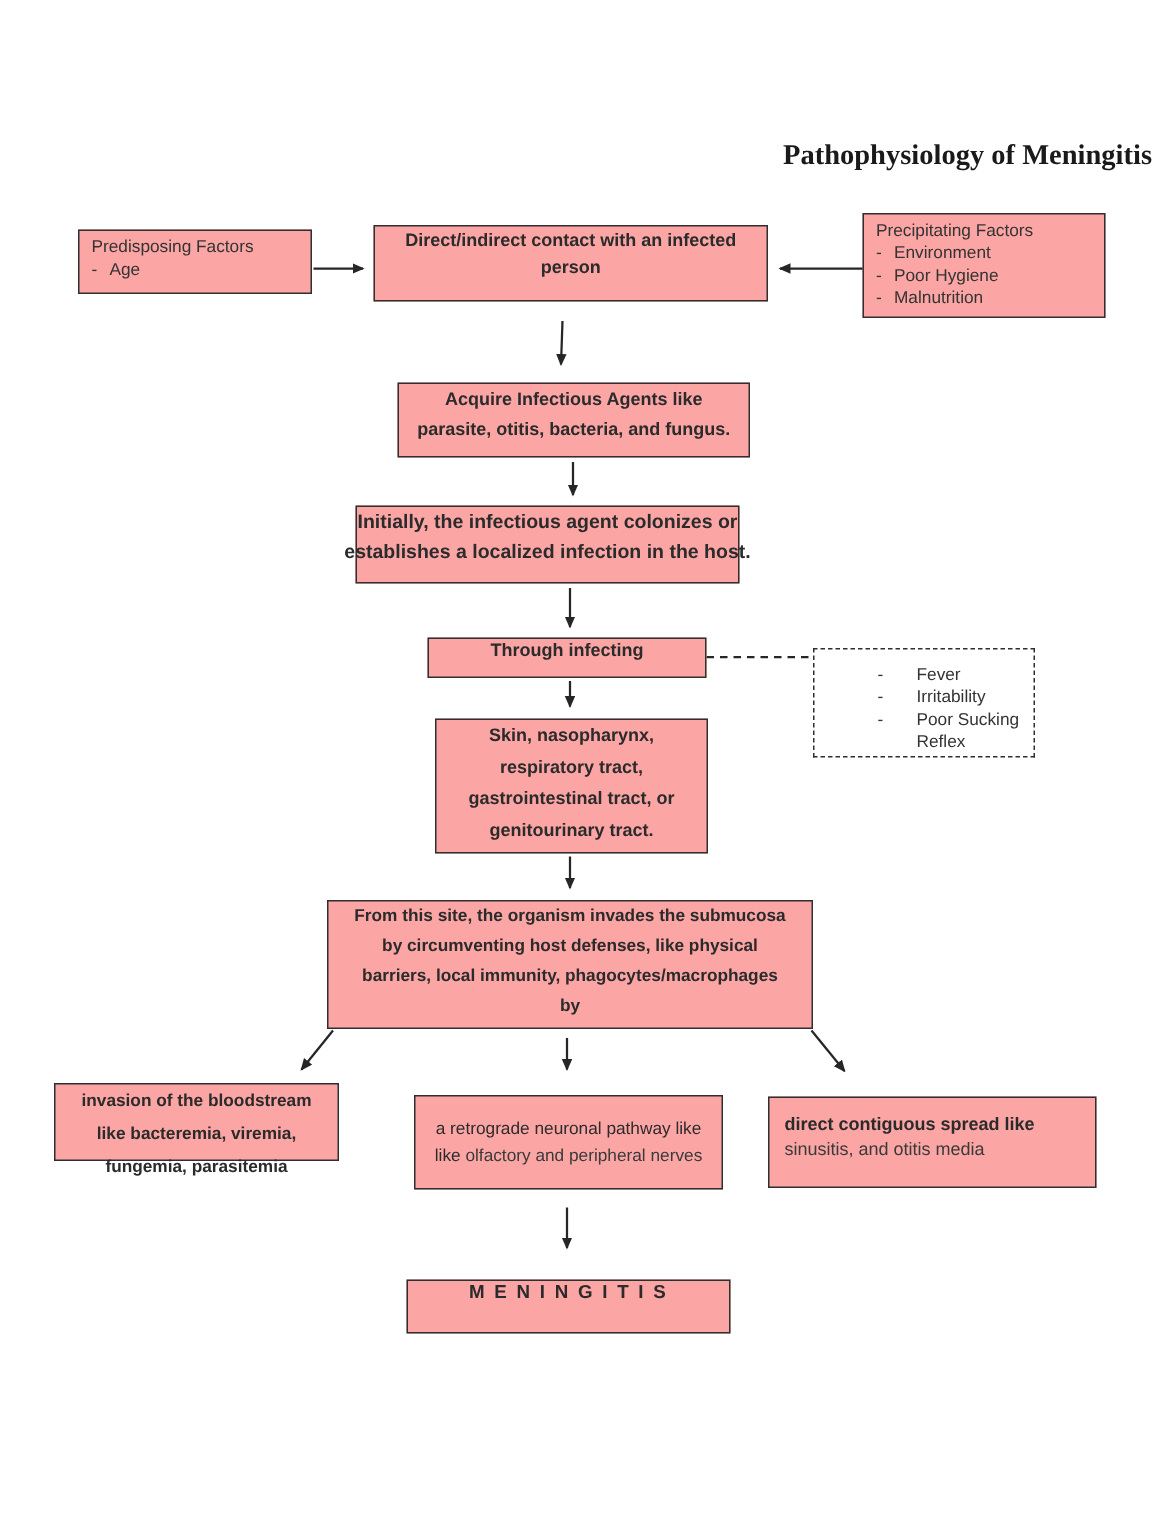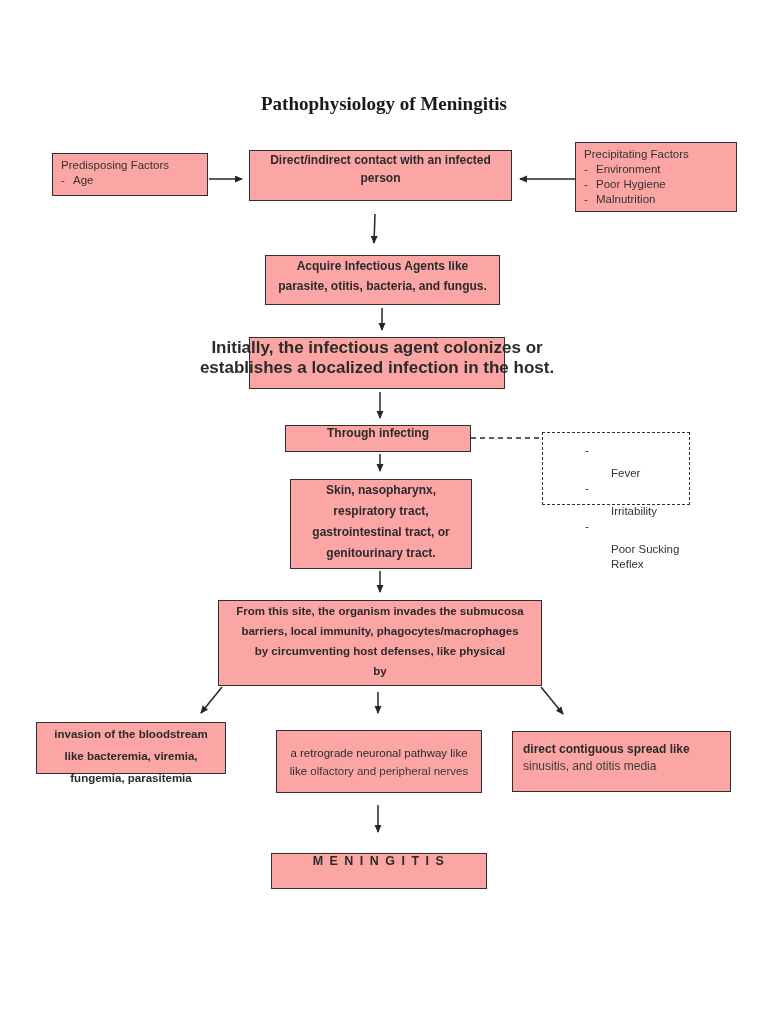--- a/index.html
+++ b/index.html
@@ -1,38 +1,38 @@
 <!DOCTYPE html>
 <html><head>
 <meta charset="utf-8">
 <style>
   html,body{margin:0;padding:0;background:#ffffff;}
   #page{position:relative;width:768px;height:1024px;background:#ffffff;overflow:hidden;
         font-family:"Liberation Sans", sans-serif;color:#262626;}
-  #title{position:absolute;left:0;top:93px;width:768px;text-align:center;
+  #title{position:absolute;left:0;top:93px;width:768px;text-align:right;
          font-family:"Liberation Serif", serif;font-weight:bold;font-size:19px;color:#1a1a1a;}
   .box{position:absolute;border:1.5px solid #2f2f2f;background:#fca5a5;box-sizing:border-box;}
   .bc{display:flex;flex-direction:column;justify-content:flex-start;align-items:center;
       text-align:center;font-weight:bold;font-size:12px;color:#2b2b2b;}
   .line{white-space:nowrap;}
   
   .factors{padding:4px 8px;font-size:11.5px;line-height:15px;color:#333;}
   .li{display:flex;}
   .li .dash{width:12px;flex:0 0 auto;}
   
   #symptoms{border:1.6px dashed #2f2f2f;padding:10px 6px 4px 42px;font-size:11.5px;
             line-height:15px;color:#333;}
   #symptoms .li .dash{width:26px;flex:0 0 auto;}
-  #symptoms .li .lbl{max-width:80px;margin-top:23px;}
+  #symptoms .li .lbl{max-width:80px;}
   
   #predisposing{left:52px;top:153px;width:156px;height:43px;}
   #contact{left:249px;top:150px;width:263px;height:51px;line-height:18px;}
   #precipitating{left:575px;top:142px;width:162px;height:70px;}
   #acquire{left:265px;top:255px;width:235px;height:50px;line-height:20px;}
-  #initially{left:249px;top:337px;width:256px;height:52px;line-height:20px;font-size:17px;}
+  #initially{left:237px;top:337px;width:256px;height:52px;line-height:20px;font-size:13px;}
   #through{left:285px;top:425px;width:186px;height:27px;}
   #symptoms{left:542px;top:432px;width:148px;height:73px;box-sizing:border-box;position:absolute;background:#fff;}
   #sites{left:290px;top:479px;width:182px;height:90px;line-height:21px;}
   #invades{left:218px;top:600px;width:324px;height:86px;line-height:20px;font-size:11.5px;}
   #invasion{left:36px;top:722px;width:190px;height:52px;line-height:22px;font-size:11.5px;}
   #retrograde{left:276px;top:730px;width:206px;height:63px;font-size:11.5px;line-height:18px;
               padding:4px 7px;display:flex;align-items:center;}
   #retrograde .mix{text-align:center;}
   #retrograde .b{font-weight:normal;color:#2b2b2b;}
   #retrograde .r{font-weight:normal;color:#3a3a3a;}
@@ -129,22 +129,22 @@
 
   <div class="box bc" id="sites">
     <div class="line">Skin, nasopharynx,</div>
     <div class="line">respiratory tract,</div>
     <div class="line">gastrointestinal tract, or</div>
     <div class="line">genitourinary tract.</div>
   </div>
 
   <div class="box bc" id="invades">
     <div class="line">From this site, the organism invades the submucosa</div>
+    <div class="line">by circumventing host defenses, like physical</div>
     <div class="line">barriers, local immunity, phagocytes/macrophages</div>
-    <div class="line">by circumventing host defenses, like physical</div>
     <div class="line">by</div>
   </div>
 
   <div class="box bc" id="invasion">
     <div class="line">invasion of the bloodstream</div>
     <div class="line">like bacteremia, viremia,</div>
     <div class="line">fungemia, parasitemia</div>
   </div>
 
   <div class="box" id="retrograde">

